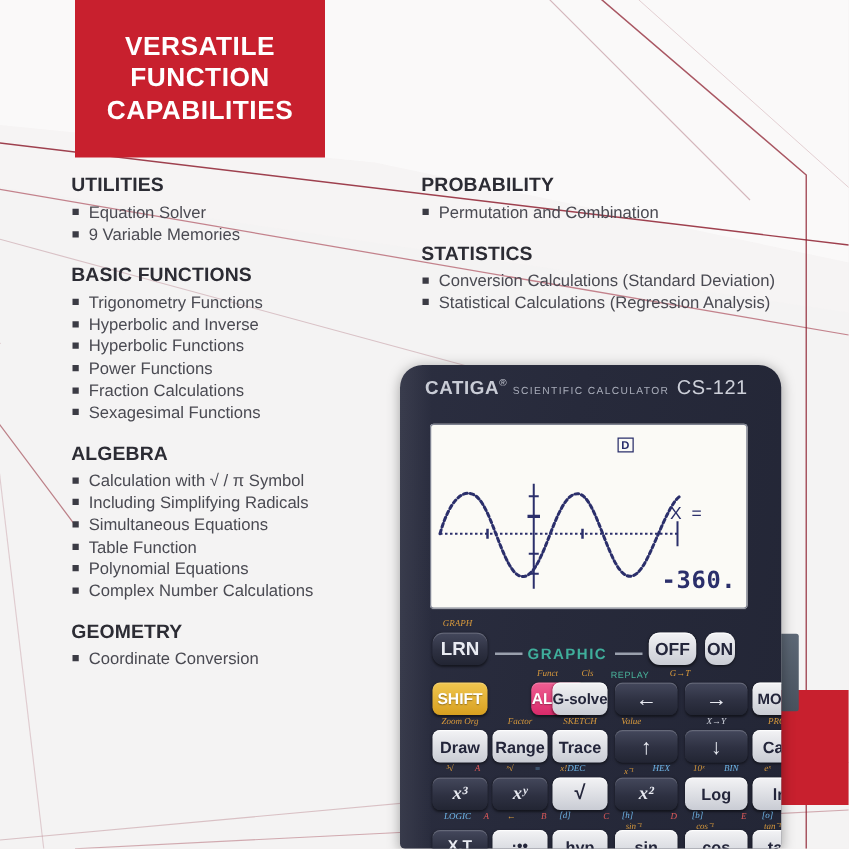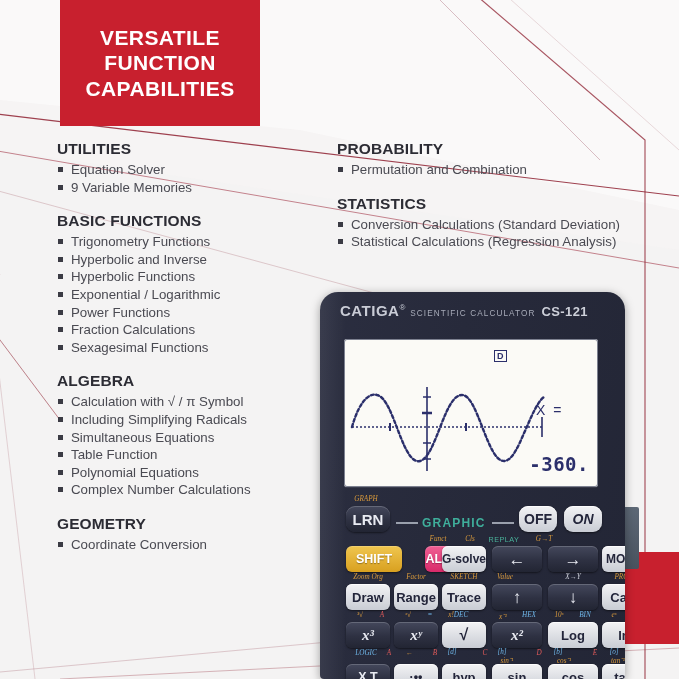--- a/index.html
+++ b/index.html
@@ -63,21 +63,21 @@
   .brand{
     position:absolute;left:20px;top:10px;width:270px;height:20px;
     white-space:nowrap;
   }
   .brand .b1{
     font-size:15px;font-weight:bold;color:#c9ccd6;letter-spacing:.5px;
     font-family:"Liberation Sans",sans-serif;
   }
   .brand .reg{font-size:8px;vertical-align:super;color:#c9ccd6;}
   .brand .b2{font-size:8.2px;color:#a7abb8;letter-spacing:1.1px;margin-left:5px;}
-  .brand .b3{font-size:13px;color:#cdd0d9;letter-spacing:.4px;margin-left:6px;font-weight:bold;}
+  .brand .b3{font-size:16px;color:#cdd0d9;letter-spacing:.4px;margin-left:6px;font-weight:normal;}
 
   
   .screen{
     position:absolute;left:24px;top:47px;width:254px;height:148px;
     background:#fbfaf6;border-radius:3px;
     box-shadow:inset 0 0 0 1px #7d8190, 0 1px 0 rgba(255,255,255,.08);
     overflow:hidden;
   }
   .screen .deg{
     position:absolute;left:150px;top:11px;
@@ -188,21 +188,20 @@
           <li><span class="bul"></span><span>9 Variable Memories</span></li>
         </ul>
       </div>
 
       <div class="sec">
         <h3>BASIC FUNCTIONS</h3>
         <ul>
           <li><span class="bul"></span><span>Trigonometry Functions</span></li>
           <li><span class="bul"></span><span>Hyperbolic and Inverse</span></li>
           <li><span class="bul"></span><span>Hyperbolic Functions</span></li>
-          <li><span class="bul"></span><span>Exponential / Logarithmic</span></li>
           <li><span class="bul"></span><span>Power Functions</span></li>
           <li><span class="bul"></span><span>Fraction Calculations</span></li>
           <li><span class="bul"></span><span>Sexagesimal Functions</span></li>
         </ul>
       </div>
 
       <div class="sec">
         <h3>ALGEBRA</h3>
         <ul>
           <li><span class="bul"></span><span>Calculation with √ / π  Symbol</span></li>
@@ -276,30 +275,30 @@
 
     <div class="keys">
 
       <div class="krow" style="top:12px;">
         <div class="lbl or" style="left:26px;top:-9px;width:40px;">GRAPH</div>
         <div class="key round" style="left:26px;top:2px;width:44px;height:26px;font-size:15px;">LRN</div>
         <div class="dash" style="left:76px;width:22px;background:#9aa0ad;"></div>
         <div class="graphic-line" style="left:102px;">GRAPHIC</div>
         <div class="dash" style="left:172px;width:22px;background:#9aa0ad;"></div>
         <div class="key round light" style="left:199px;top:2px;width:38px;height:26px;font-size:14px;">OFF</div>
-        <div class="key round light" style="left:244px;top:2px;width:38px;height:26px;font-size:14px;font-style:italic;">ON</div>
+        <div class="key round light" style="left:244px;top:2px;width:24px;height:26px;font-size:14px;">ON</div>
       </div>
 
       <div class="krow" style="top:52px;">
         <div class="lbl or" style="left:98px;top:-9px;width:40px;">Funct</div>
         <div class="lbl or" style="left:140px;top:-9px;width:20px;">Cls</div>
         <div class="lbl gn" style="left:160px;top:-9px;width:48px;">REPLAY</div>
         <div class="lbl or" style="left:208px;top:-9px;width:32px;">G→T</div>
 
-        <div class="key shift" style="left:26px;top:2px;width:56px;height:26px;">SHIFT</div>
+        <div class="key shift" style="left:26px;top:2px;width:44px;height:26px;">SHIFT</div>
         <div class="key alpha" style="left:74px;top:2px;width:44px;height:26px;">ALPHA</div>
         <div class="key light" style="left:122px;top:2px;width:44px;height:26px;font-size:12px;">G-solve</div>
         <div class="key" style="left:172px;top:2px;width:50px;height:26px;">
             <span class="arrow">←</span>
           </div>
         <div class="key" style="left:228px;top:2px;width:50px;height:26px;">
             <span class="arrow">→</span>
           </div>
         <div class="key light" style="left:282px;top:2px;width:44px;height:26px;font-size:12px;">MODE</div>
       </div>

